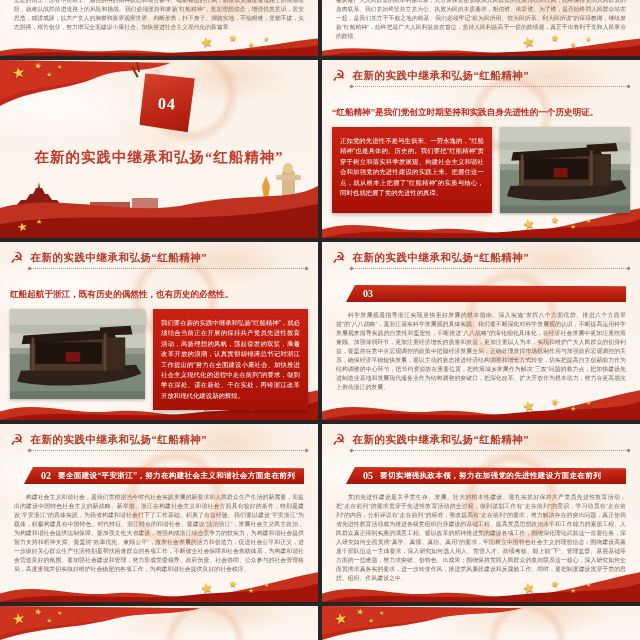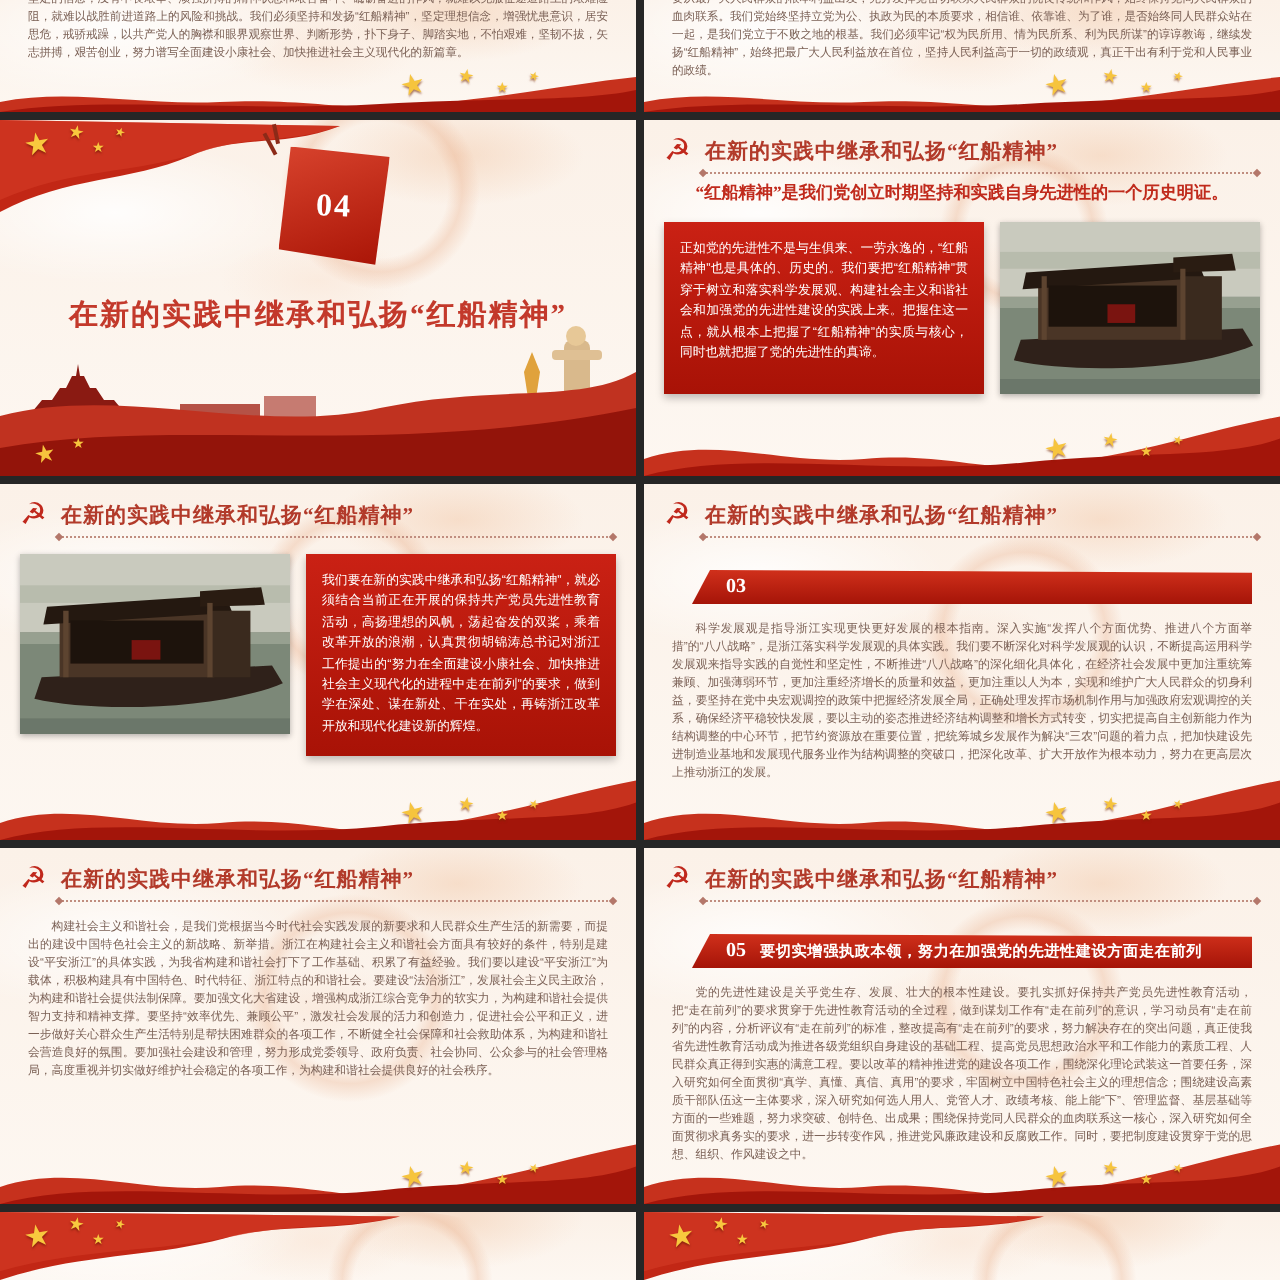--- a/index.html
+++ b/index.html
@@ -14,21 +14,21 @@
       radial-gradient(130px 50px at 18% 26%, rgba(255,255,255,.85), transparent 72%),
       radial-gradient(70px 30px at 50% 45%, rgba(248,219,198,.35), transparent 70%),
       linear-gradient(180deg,#fbf1e8,#fdf7f1);}
   
   .hdr{display:flex;align-items:center;gap:7px;padding:8px 12px 0 10px;position:relative;z-index:3}
   .emblem{font-size:15px;line-height:1;color:#c0281c}
   .hdr-title{font:bold 10.5px "Liberation Serif",serif;color:#b23a2a;letter-spacing:.5px;white-space:nowrap}
   .hdr-rule{margin:3px 12px 0 30px;border-bottom:1px dotted #c08d7f;position:relative;height:1px;z-index:3}
   .hdr-rule i{position:absolute;width:3px;height:3px;background:#b4776a;transform:rotate(45deg);top:-1px}
   .dja{left:-2px}.djb{right:-2px}
-  .subt{margin:4px 10px 0;text-align:center;font:bold 8.6px "Liberation Serif",serif;color:#c02a1c;position:relative;z-index:3}
+  .subt{margin:20px 10px 0;font:bold 8.6px "Liberation Serif",serif;color:#c02a1c;position:relative;z-index:3}
   
   .crow{display:flex;gap:8px;margin:8px 10px 0;align-items:stretch;position:relative;z-index:3}
   .rbox{background:linear-gradient(180deg,#ca2114,#a81206);color:#fff;font-size:6.4px;line-height:1.62;
     text-align:justify;padding:9px 8px;box-shadow:0 2px 4px rgba(0,0,0,.25)}
   .boat{position:relative;box-shadow:0 1px 3px rgba(0,0,0,.3);overflow:hidden}
   .boat svg{display:block;width:100%;height:100%}
   
   .pbanner{position:relative;margin:16px 14px 0 24px;height:17px;
     background:linear-gradient(180deg,#d0301b,#a51408);
     clip-path:polygon(9px 0,100% 8%,100% 100%,0 100%);
@@ -196,20 +196,21 @@
     <div class="slide">
       <div class="watermark" style="left:110px;top:6px;width:130px;height:100px"></div>
       <div class="hdr">
         <span class="emblem">☭</span>
         <span class="hdr-title">在新的实践中继承和弘扬“红船精神”</span>
       </div>
       <div class="hdr-rule">
           <i class="dja"></i>
           <i class="djb"></i>
         </div>
+      <div class="subt">红船起航于浙江，既有历史的偶然性，也有历史的必然性。</div>
       <div class="crow">
         <div class="boat boat-slot" style="width:136px;height:90px">
             <svg viewBox="0 0 150 92" preserveAspectRatio="none">
               <rect width="150" height="40" fill="#c9cabe"></rect>
               <rect y="16" width="150" height="9" fill="#aeb3a2" opacity=".6"></rect>
               <rect y="40" width="150" height="52" fill="#7c8878"></rect>
               <rect y="40" width="150" height="6" fill="#97a090"></rect>
               <path d="M8,74 C40,81 110,80 146,66 L140,57 L12,63 Z" fill="#2f211a"></path>
               <rect x="22" y="27" width="86" height="36" fill="#4a3526"></rect>
               <path d="M15,27 L114,21 L118,30 L13,36 Z" fill="#241810"></path>
@@ -269,20 +270,25 @@
     <div class="slide">
       <div class="watermark" style="left:100px;top:20px;width:150px;height:110px"></div>
       <div class="hdr">
         <span class="emblem">☭</span>
         <span class="hdr-title">在新的实践中继承和弘扬“红船精神”</span>
       </div>
       <div class="hdr-rule">
           <i class="dja"></i>
           <i class="djb"></i>
         </div>
+      <div class="pbanner">
+        <span class="pb-flag">⚑</span>
+        <span class="pb-num">02</span>
+        <span class="pb-head">要全面建设“平安浙江”，努力在构建社会主义和谐社会方面走在前列</span>
+      </div>
       <p class="pbody">构建社会主义和谐社会，是我们党根据当今时代社会实践发展的新要求和人民群众生产生活的新需要，而提出的建设中国特色社会主义的新战略、新举措。浙江在构建社会主义和谐社会方面具有较好的条件，特别是建设“平安浙江”的具体实践，为我省构建和谐社会打下了工作基础、积累了有益经验。我们要以建设“平安浙江”为载体，积极构建具有中国特色、时代特征、浙江特点的和谐社会。要建设“法治浙江”，发展社会主义民主政治，为构建和谐社会提供法制保障。要加强文化大省建设，增强构成浙江综合竞争力的软实力，为构建和谐社会提供智力支持和精神支撑。要坚持“效率优先、兼顾公平”，激发社会发展的活力和创造力，促进社会公平和正义，进一步做好关心群众生产生活特别是帮扶困难群众的各项工作，不断健全社会保障和社会救助体系，为构建和谐社会营造良好的氛围。要加强社会建设和管理，努力形成党委领导、政府负责、社会协同、公众参与的社会管理格局，高度重视并切实做好维护社会稳定的各项工作，为构建和谐社会提供良好的社会秩序。</p>
       <div class="wave-slot">
           <svg class="wave-svg" viewBox="0 0 318 40" preserveAspectRatio="none">
             <path d="M0,30 C36,16 70,34 110,30 C150,26 170,38 200,34 C250,27 285,12 318,5 L318,40 L0,40 Z" fill="#c6311d"></path>
             <path d="M0,40 C50,24 120,40 190,32 C250,25 290,30 318,18 L318,40 Z" fill="#a3150a"></path>
           </svg>
           <span class="wstar w1">★</span>
           <span class="wstar w2">★</span>
           <span class="wstar w3">★</span>
           <span class="wstar w4">★</span>

